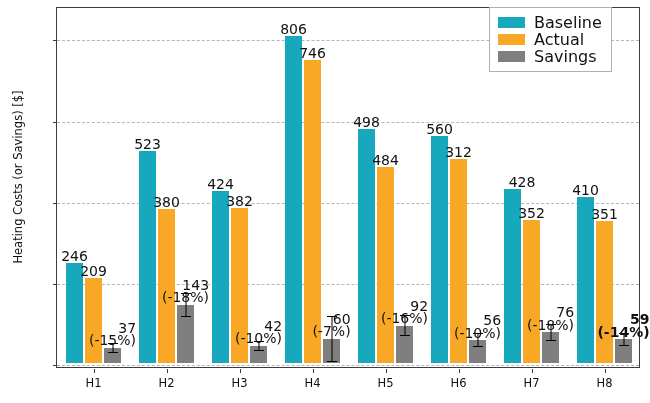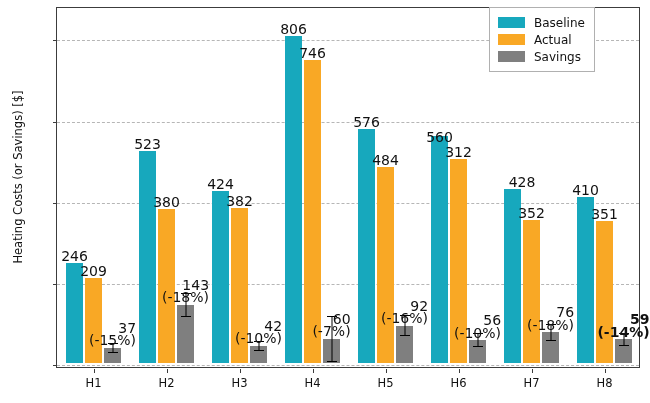--- a/index.html
+++ b/index.html
@@ -129,21 +129,21 @@
     align-items: center;
     height: 17px;
   }
   .legend-swatch {
     width: 27px;
     height: 11px;
     margin-right: 9px;
     flex: 0 0 auto;
   }
   .legend-text {
-    font-size: 12px;
+    font-size: 16px;
     color: #111111;
     white-space: nowrap;
   }
 </style>
 </head>
 <body>
 
 <div id="figure">
 
   <div id="plot-area">
@@ -218,32 +218,32 @@
         <div class="bar actual" style="left: 247px; width: 17px; height: 302.639px; background: rgb(249, 168, 37);"></div>
         <div class="bar-label" style="left: 255.5px; top: 39.3614px;">746</div>
         <div class="bar savings" style="left: 266px; width: 17px; height: 24.3409px; background: rgb(127, 127, 127);"></div>
         <div class="errorbar" style="left: 266px; width: 17px; bottom: 5.21705px; height: 46.2477px;">
           <div class="stem"></div>
           <div class="cap top"></div>
           <div class="cap bot"></div>
         </div>
         <div class="bar-label" style="left: 274.5px; top: 304.659px;">60<span class="pct">(-7%)</span></div>
         <div class="bar baseline" style="left: 301px; width: 17px; height: 233.673px; background: rgb(23, 168, 189);"></div>
-        <div class="bar-label" style="left: 309.5px; top: 108.327px;">576</div>
+        <div class="bar-label" style="left: 309.5px; top: 108.327px;">498</div>
         <div class="bar actual" style="left: 320px; width: 17px; height: 196.35px; background: rgb(249, 168, 37);"></div>
         <div class="bar-label" style="left: 328.5px; top: 145.65px;">484</div>
         <div class="bar savings" style="left: 339px; width: 17px; height: 37.3227px; background: rgb(127, 127, 127);"></div>
         <div class="errorbar" style="left: 339px; width: 17px; bottom: 30.775px; height: 21.0955px;">
           <div class="stem"></div>
           <div class="cap top"></div>
           <div class="cap bot"></div>
         </div>
         <div class="bar-label" style="left: 347.5px; top: 291.677px;">92<span class="pct">(-16%)</span></div>
         <div class="bar baseline" style="left: 374px; width: 17px; height: 227.182px; background: rgb(23, 168, 189);"></div>
-        <div class="bar-label" style="left: 382.5px; top: 114.818px; margin-top: 8px;">560</div>
+        <div class="bar-label" style="left: 382.5px; top: 114.818px;">560</div>
         <div class="bar actual" style="left: 393px; width: 17px; height: 204.464px; background: rgb(249, 168, 37);"></div>
         <div class="bar-label" style="left: 401.5px; top: 137.536px;">312</div>
         <div class="bar savings" style="left: 412px; width: 17px; height: 22.7182px; background: rgb(127, 127, 127);"></div>
         <div class="errorbar" style="left: 412px; width: 17px; bottom: 19.8216px; height: 13.7932px;">
           <div class="stem"></div>
           <div class="cap top"></div>
           <div class="cap bot"></div>
         </div>
         <div class="bar-label" style="left: 420.5px; top: 306.282px;">56<span class="pct">(-10%)</span></div>
         <div class="bar baseline" style="left: 447px; width: 17px; height: 173.632px; background: rgb(23, 168, 189);"></div>

